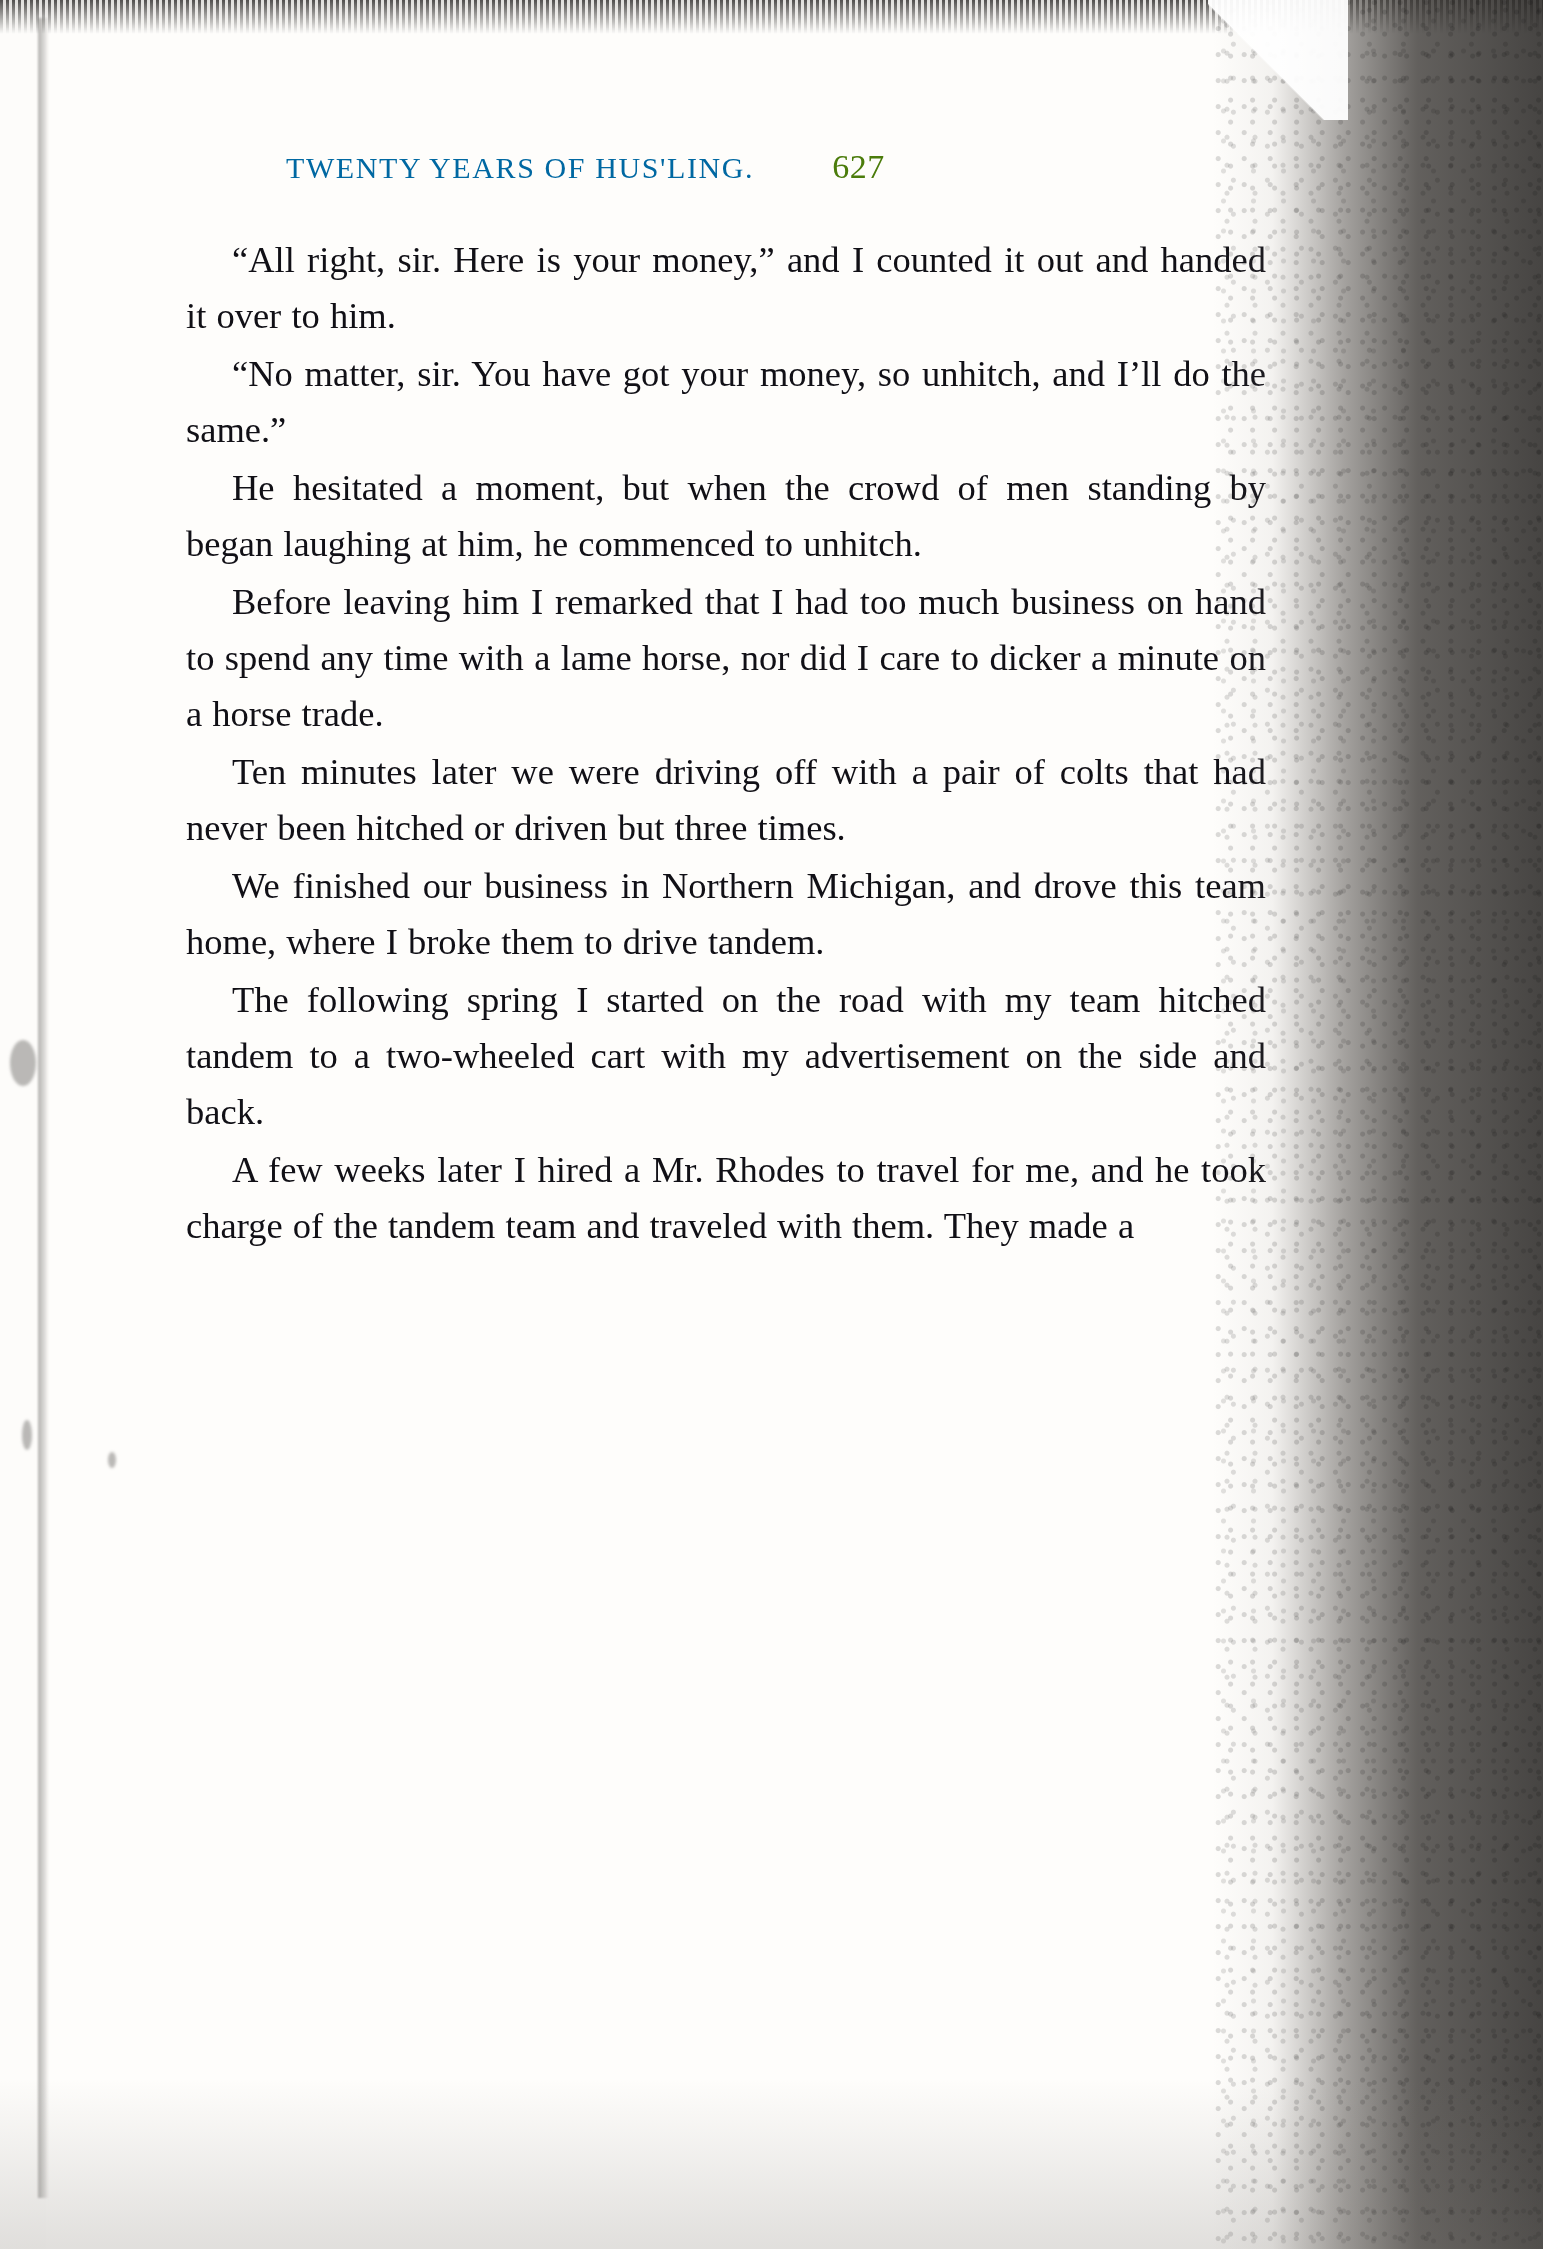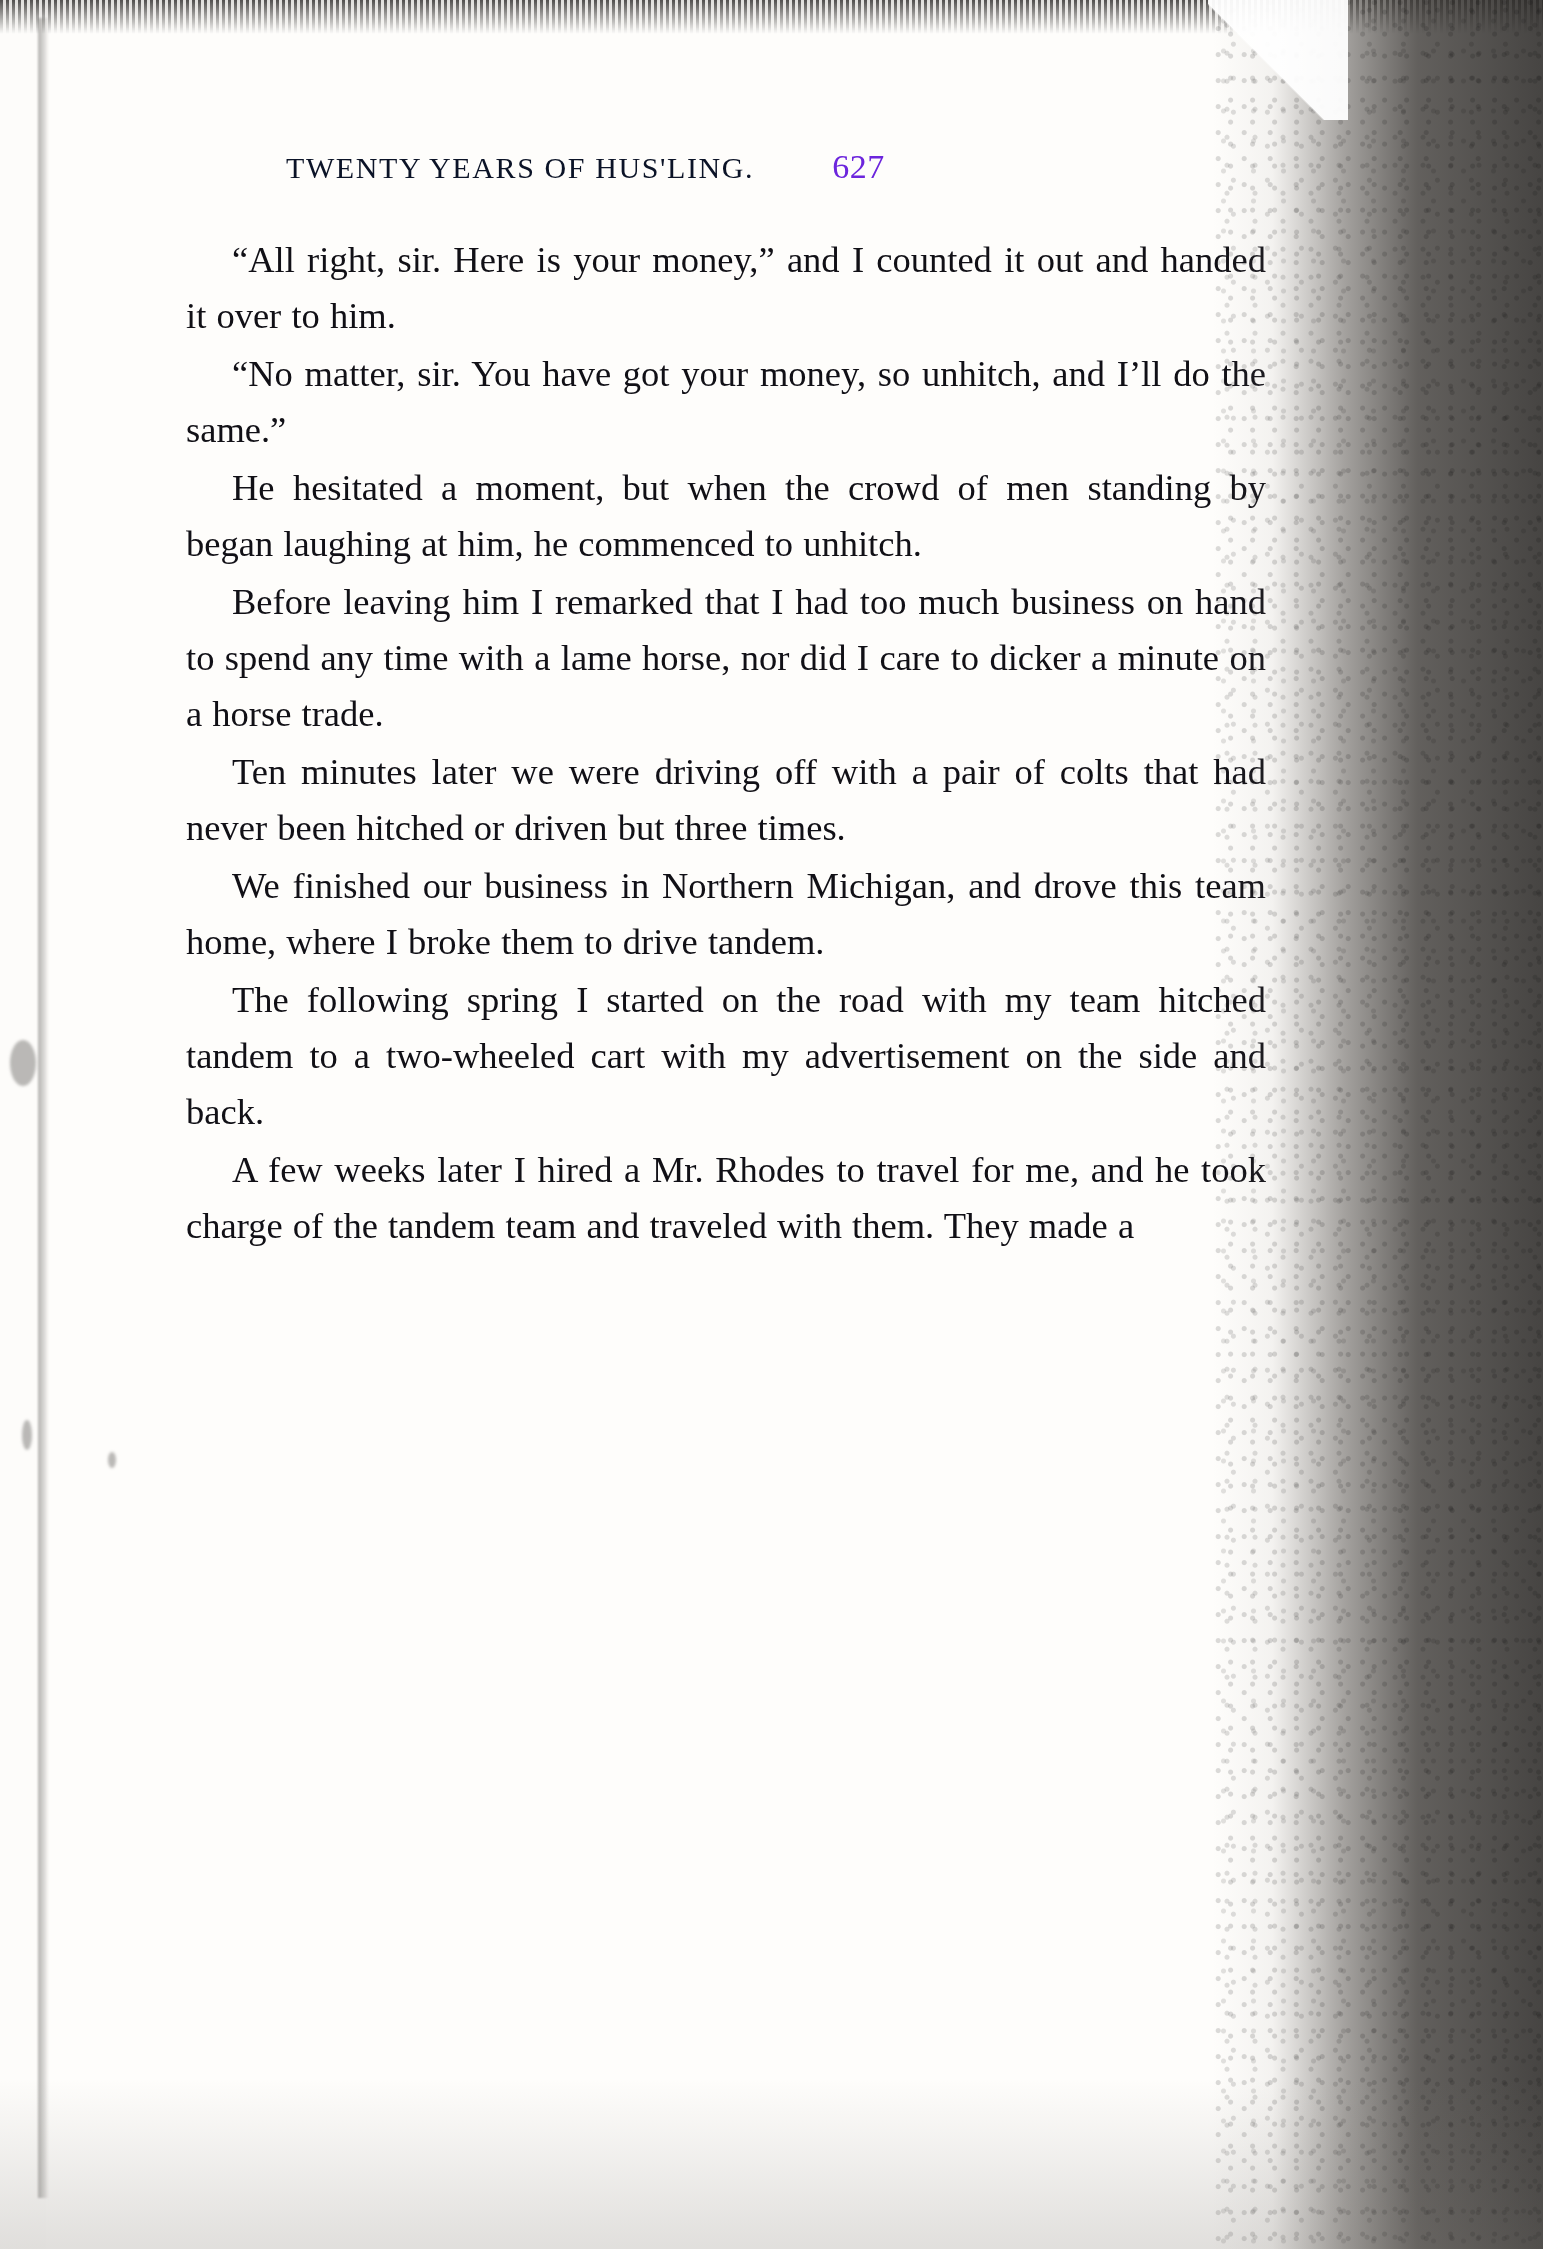--- a/index.html
+++ b/index.html
@@ -123,27 +123,27 @@
     display: flex;
     align-items: baseline;
     margin-left: 100px;
     margin-bottom: 46px;
   }
   .running-head .title {
     font-variant: small-caps;
     text-transform: uppercase;
     letter-spacing: 1.6px;
     font-size: 30px;
-    color: #0f172a;
+    color: #0369a1;
     text-align: center;
   }
   .running-head .folio {
     margin-left: 78px;
     font-size: 34px;
-    color: #6d28d9;
+    color: #4d7c0f;
     letter-spacing: .5px;
   }
   p.body-par {
     margin: 0 0 2px 0;
     font-size: 36.5px;
     line-height: 56px;
     color: #15141a;
     text-align: justify;
     text-indent: 46px;
     -webkit-hyphens: none;

